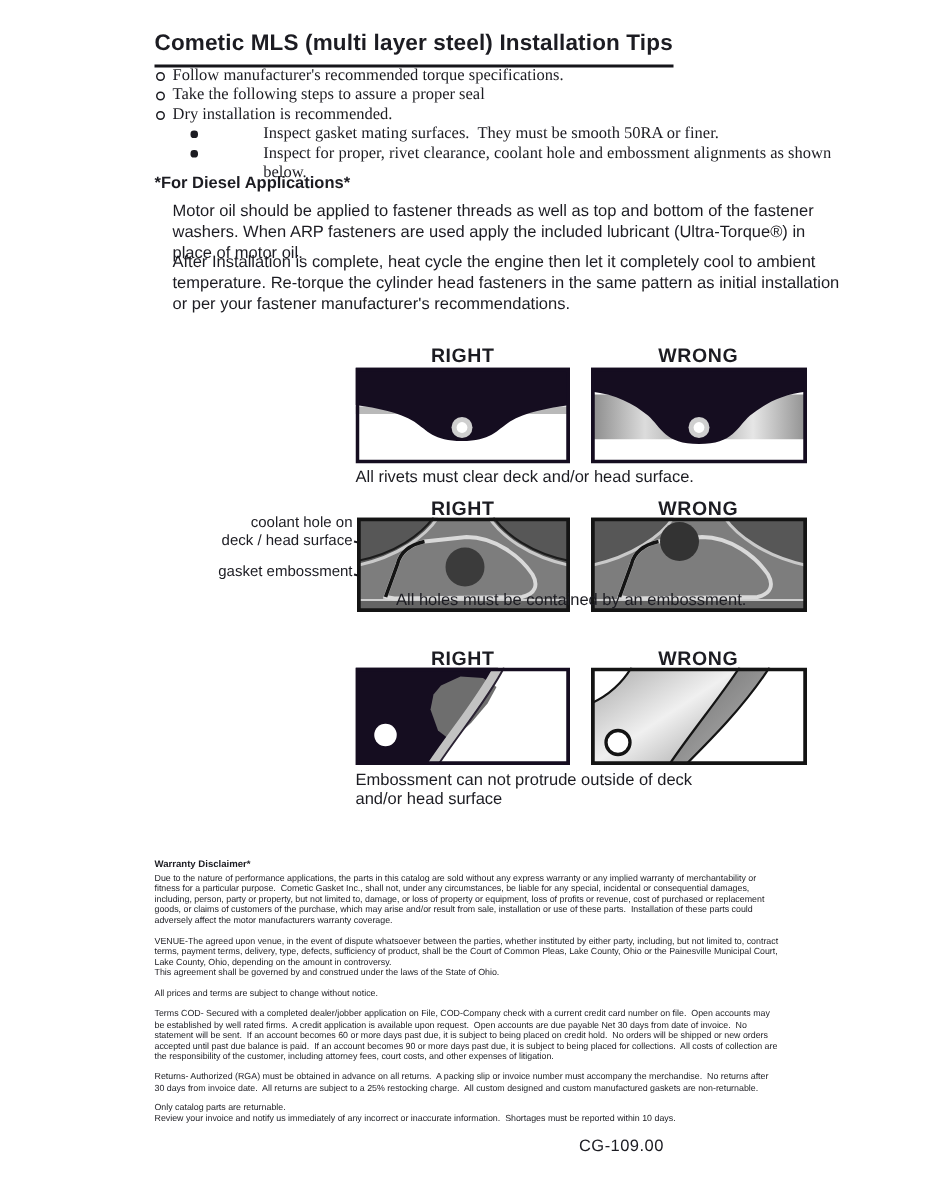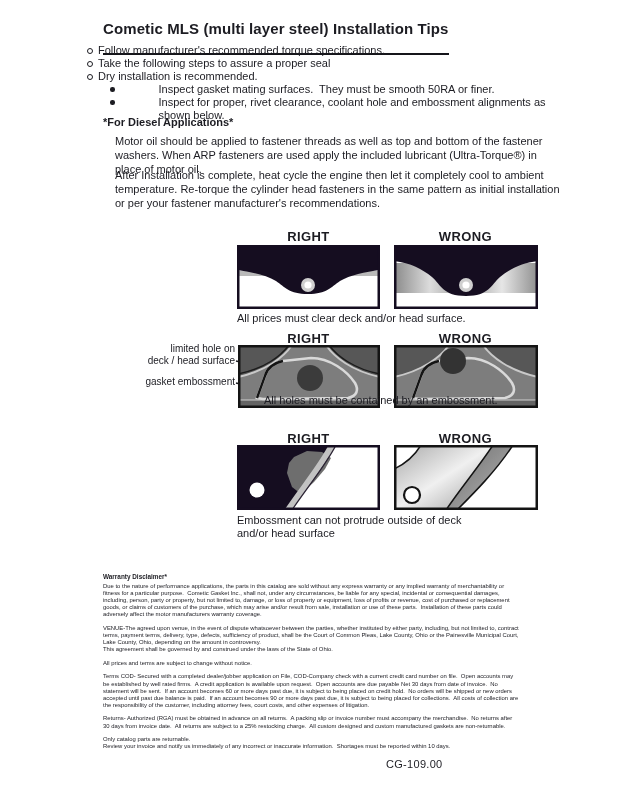--- a/index.html
+++ b/index.html
@@ -3,23 +3,23 @@
 <meta charset="utf-8">
 <style>
   html,body{margin:0;padding:0;background:#ffffff;}
   .page{
     position:relative;width:618px;height:800px;background:#ffffff;overflow:hidden;
     font-family:"Liberation Sans","DejaVu Sans",sans-serif;color:#1c1c22;
   }
   .abs{position:absolute;}
   .doc-title{
     left:103px;top:20px;font-size:15px;font-weight:700;
-    border-bottom:2px solid #15151a;padding-bottom:16px;letter-spacing:0.1px;
+    border-bottom:2px solid #15151a;padding-bottom:6px;letter-spacing:0.1px;
   }
-  .bullets{left:87px;top:44px;width:460px;font-size:11px;line-height:13px;}
+  .bullets{left:104px;top:44px;width:460px;font-size:11px;line-height:13px;font-family:Liberation Serif, serif;}
   .b-row{display:flex;align-items:flex-start;}
   .b-row .txt{white-space:pre-wrap;}
   .mark-o{flex:0 0 auto;width:4px;height:4px;border:1px solid #1c1c22;border-radius:50%;margin:4px 5px 0 0;}
   .sub{padding-left:23px;gap:40px;}
   .mark-f{flex:0 0 auto;width:4.5px;height:4.5px;background:#1c1c22;border-radius:50%;margin:4px 4px 0 0;}
   .h2{left:103px;top:116px;font-size:11px;font-weight:700;}
   .para{left:115px;width:448px;font-size:11px;line-height:14px;white-space:pre-wrap;}
   .fig-label{width:143px;text-align:center;font-size:13px;font-weight:700;letter-spacing:0.4px;}
   .caption{font-size:11px;line-height:13px;white-space:pre-line;}
   .annot{width:140px;text-align:right;font-size:10px;line-height:11.5px;white-space:pre-line;}
@@ -91,26 +91,26 @@
       <rect x="0" y="0" width="144" height="64" fill="#ffffff"></rect>
       <rect x="0" y="18" width="144" height="30" fill="url(#g1)"></rect>
       <rect x="0" y="48" width="144" height="16" fill="#ffffff"></rect>
       <path d="M0,0 H144 V16 C127,18 116,24 106,32 C97,40 95,51 72,51 C49,51 47,40 38,32 C28,24 17,18 0,16 Z" fill="#150d20"></path>
       <circle cx="72" cy="40" r="7" fill="#cfcfcf"></circle>
       <circle cx="72" cy="40" r="3.6" fill="#ffffff"></circle>
       <rect x="1.25" y="1.25" width="141.5" height="61.5" fill="none" stroke="#150d20" stroke-width="2.5"></rect>
     </svg>
   </div>
 
-  <div class="abs caption" style="left:237px;top:312px;">All prices must clear deck and/or head surface.</div>
+  <div class="abs caption" style="left:237px;top:312px;">All rivets must clear deck and/or head surface.</div>
 
   <div class="abs fig-label" style="left:237px;top:331px;">RIGHT</div>
   <div class="abs fig-label" style="left:394px;top:331px;">WRONG</div>
 
-  <div class="abs annot" style="left:95px;top:343px;">limited hole on
+  <div class="abs annot" style="left:95px;top:343px;">coolant hole on
 deck / head surface</div>
   <div class="abs annot" style="left:95px;top:376px;">gasket embossment</div>
 
   <svg class="abs" style="left:95px;top:340px;" width="250" height="70" viewBox="0 0 250 70">
     <line x1="141" y1="21" x2="215" y2="38" stroke="#1c1c22" stroke-width="1.4"></line>
     <line x1="141" y1="43" x2="175" y2="51" stroke="#1c1c22" stroke-width="1.4"></line>
   </svg>
 
   <div class="abs" style="left:238px;top:345px;">
     <svg width="142" height="63" viewBox="0 0 142 63">

